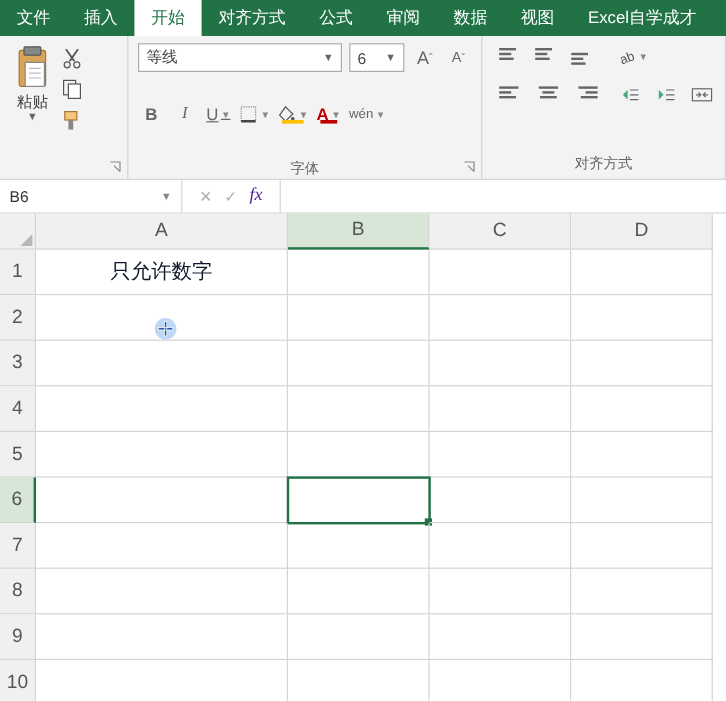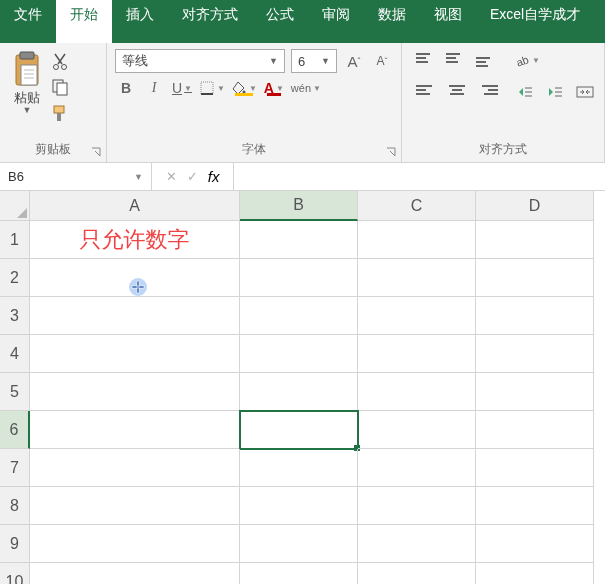--- a/index.html
+++ b/index.html
@@ -1,88 +1,88 @@
 <!DOCTYPE html>
 <html><head>
 <meta charset="utf-8">
 <style>
 * { box-sizing: border-box; margin: 0; padding: 0; }
 body { font-family: "Microsoft YaHei", Arial, sans-serif; font-size: 13px; background: #fff; overflow: hidden; width: 605px; height: 584px; position: relative; }
 
 
-.titlebar { background: #217346; display: flex; height: 43px; color: #fff; }
+.titlebar { background: #217346; display: flex; height: 30px; color: #fff; }
 .tab { padding: 6px 14px; font-size: 14px; cursor: pointer; }
 .tab.file { background: #217346; }
 .tab.active { background: #fff; color: #217346; }
 
 
 .ribbon { background: #f3f3f3; border-bottom: 1px solid #d4d4d4; height: 120px; display: flex; }
 .ribbon-group { border-right: 1px solid #d4d4d4; display: flex; flex-direction: column; position: relative; }
 .ribbon-body { flex: 1; display: flex; align-items: flex-start; padding: 6px 8px 2px 8px; }
 .ribbon-label { text-align: center; font-size: 12px; color: #666; padding-bottom: 4px; }
 .ribbon-expand { position: absolute; right: 4px; bottom: 4px; width: 12px; height: 12px; }
 
 
 .clipboard-icon { width: 30px; height: 36px; margin: 2px 4px 2px 4px; }
 .paste-col { display: flex; flex-direction: column; align-items: center; }
 .paste-drop { font-size: 9px; color: #666; margin-top: -2px; }
 .clip-side { display: flex; flex-direction: column; gap: 6px; margin-left: 4px; margin-top: 2px; }
 .small-icon { width: 20px; height: 20px; }
 
 
-.font-row { display: flex; gap: 6px; margin-bottom: 4px; align-items: center; }
+.font-row { display: flex; gap: 6px; margin-bottom: 24px; align-items: center; }
 .font-name { width: 170px; height: 24px; border: 1px solid #ababab; background: #fff; display: flex; align-items: center; padding: 0 6px; font-size: 13px; color: #444; position: relative; }
 .font-size { width: 46px; height: 24px; border: 1px solid #ababab; background: #fff; display: flex; align-items: center; padding: 0 6px; font-size: 13px; color: #444; }
 .dd { margin-left: auto; font-size: 9px; color: #666; }
 .font-btn { display: inline-flex; align-items: center; justify-content: center; min-width: 22px; height: 22px; color: #666; font-size: 14px; position: relative; }
 .font-btn .underline-bar { position: absolute; bottom: 3px; left: 4px; right: 4px; height: 3px; }
 .font-btn .dd-sm { font-size: 8px; margin-left: 2px; color: #888; }
 
 
 .align-row { display: flex; gap: 8px; margin-bottom: 10px; }
 .align-btn { width: 22px; height: 18px; display: flex; flex-direction: column; justify-content: center; gap: 2px; }
 .align-btn span { height: 2px; background: #666; display: block; }
 
 
 .formula-bar { height: 28px; border-bottom: 1px solid #d4d4d4; display: flex; align-items: stretch; background: #fff; }
 .namebox { width: 152px; border-right: 1px solid #d4d4d4; display: flex; align-items: center; padding: 0 8px; font-size: 13px; color: #333; }
 .namebox .dd { color: #888; }
 .fx-btns { display: flex; align-items: center; gap: 10px; padding: 0 14px; border-right: 1px solid #d4d4d4; color: #b0b0b0; }
-.fx-label { font-style: italic; font-family: Liberation Sans, sans-serif; color: #000000; font-size: 15px; }
+.fx-label { font-style: italic; font-family: Liberation Serif, serif; color: #4c1d95; font-size: 15px; }
 .formula-input { flex: 1; padding: 0 8px; display: flex; align-items: center; }
 
 
 .grid-wrap { position: relative; }
 .colhead-row { display: flex; height: 30px; }
 .corner { width: 30px; border-right: 1px solid #d4d4d4; border-bottom: 1px solid #d4d4d4; background: #f0f0f0; position: relative; }
 .corner::after { content: ""; position: absolute; right: 2px; bottom: 2px; border-left: 10px solid transparent; border-bottom: 10px solid #b7b7b7; }
 .colhead { flex: 0 0 auto; border-right: 1px solid #d4d4d4; border-bottom: 1px solid #d4d4d4; background: #f0f0f0; display: flex; align-items: center; justify-content: center; color: #555; font-size: 16px; }
 .colA { width: 210px; }
 .colB { width: 118px; }
 .colC { width: 118px; }
 .colD { width: 118px; }
 .colhead.sel { background: #d7e6d7; border-bottom: 2px solid #217346; }
 
 .row { display: flex; height: 38px; }
 .rowhead { width: 30px; border-right: 1px solid #d4d4d4; border-bottom: 1px solid #d4d4d4; background: #f0f0f0; display: flex; align-items: center; justify-content: center; color: #555; font-size: 16px; }
 .rowhead.sel { background: #d7e6d7; border-right: 2px solid #217346; }
-.cell { border-right: 1px solid #d4d4d4; border-bottom: 1px solid #d4d4d4; display: flex; align-items: center; padding: 0 6px; font-size: 22px; font-family: "SimSun", serif; color: #ef4444; position: relative; }
+.cell { border-right: 1px solid #d4d4d4; border-bottom: 1px solid #d4d4d4; display: flex; align-items: center; padding: 0 6px; font-size: 17px; font-family: "SimSun", serif; color: #0f172a; position: relative; }
 .cell.center { justify-content: center; }
 .cell.sel { outline: 2px solid #217346; outline-offset: -1px; }
 .sel-handle { position: absolute; right: -3px; bottom: -3px; width: 6px; height: 6px; background: #217346; }
 
 .cursor-plus { position: absolute; width: 20px; height: 20px; }
 </style>
 </head>
 <body>
 
 <div class="titlebar">
   <div class="tab file">文件</div>
+  <div class="tab">插入</div>
   <div class="tab active">开始</div>
-  <div class="tab">插入</div>
   <div class="tab">对齐方式</div>
   <div class="tab">公式</div>
   <div class="tab">审阅</div>
   <div class="tab">数据</div>
   <div class="tab">视图</div>
   <div class="tab">Excel自学成才</div>
 </div>
 
 <div class="ribbon">
 
@@ -109,21 +109,20 @@
         <svg class="small-icon" viewBox="0 0 20 20">
             <rect x="3" y="3" width="10" height="12" fill="none" stroke="#555"></rect>
             <rect x="7" y="6" width="10" height="12" fill="#fff" stroke="#555"></rect>
           </svg>
         <svg class="small-icon" viewBox="0 0 20 20">
             <rect x="4" y="3" width="10" height="7" fill="#f4c77b" stroke="#a37733"></rect>
             <rect x="7" y="10" width="4" height="8" fill="#888"></rect>
           </svg>
       </div>
     </div>
-    <div class="ribbon-label">剪贴板</div>
     <svg class="ribbon-expand" viewBox="0 0 12 12">
         <path d="M2 2 H10 V10 M10 10 L5 5" stroke="#888" fill="none"></path>
       </svg>
   </div>
 
   <div class="ribbon-group" style="width:300px">
     <div class="ribbon-body" style="flex-direction:column">
       <div class="font-row">
         <div class="font-name">
             <span>等线</span>

